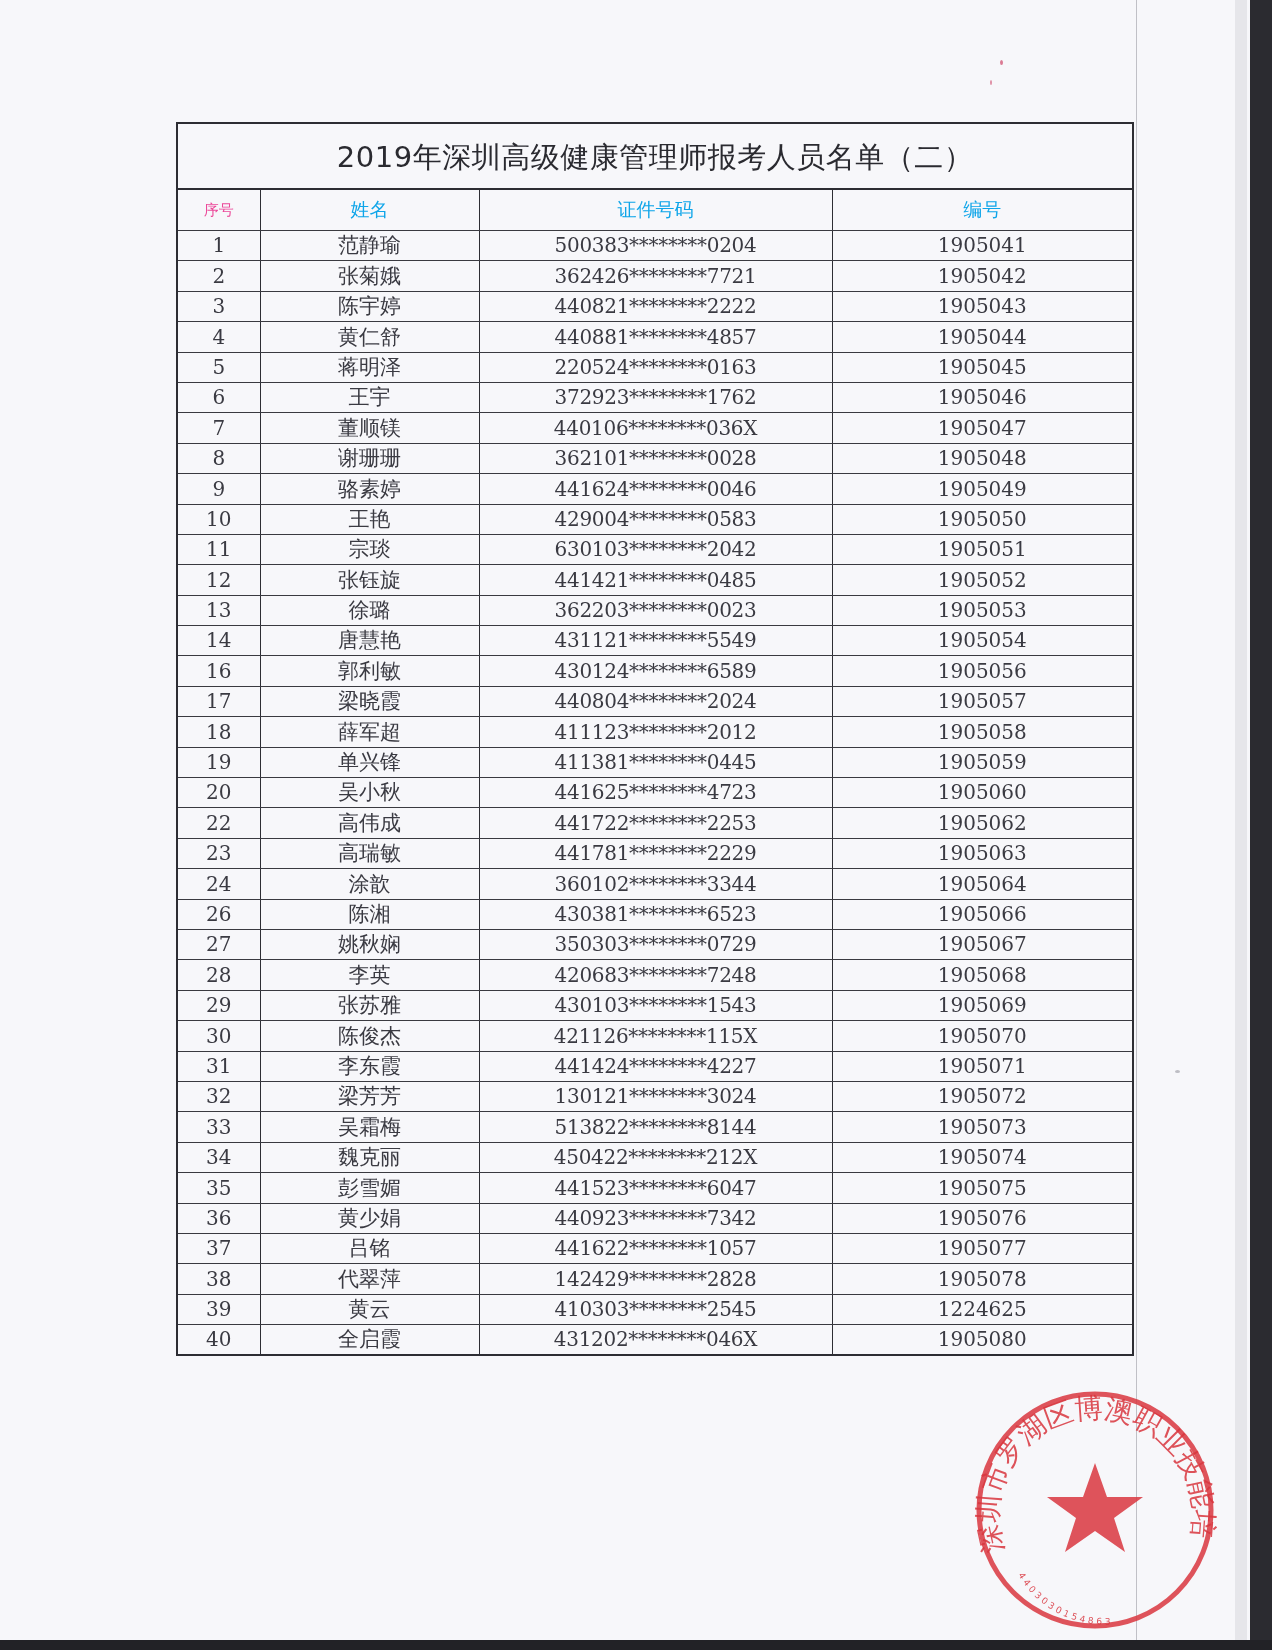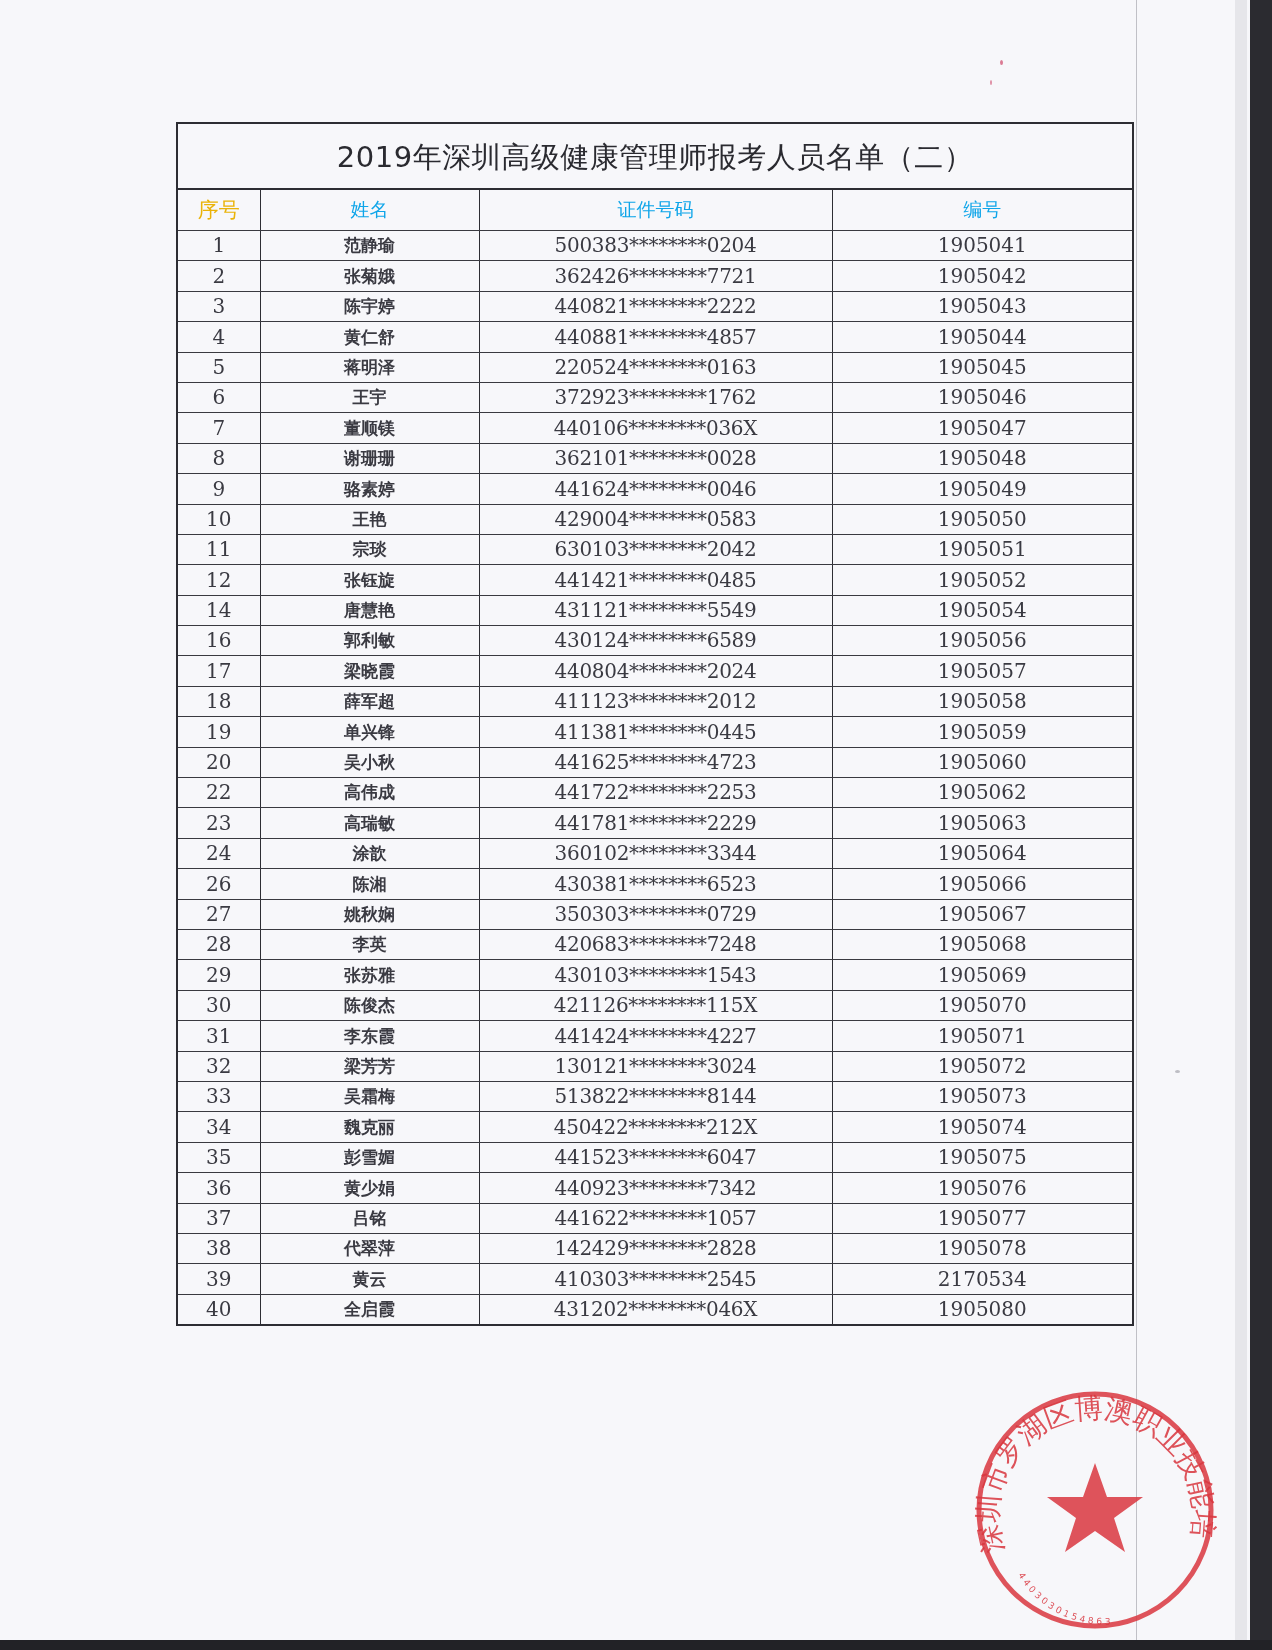--- a/index.html
+++ b/index.html
@@ -48,25 +48,25 @@
     th, td {
       border-right: 1.5px solid #2d2d33; border-bottom: 1.5px solid #3a3a40;
       text-align: center; color: #3a3a42; padding: 0; overflow: hidden; white-space: nowrap;
     }
     th:last-child, td:last-child { border-right: none; }
     tr:last-child td { border-bottom: none; margin-top: 48px; }
     th {
       height: 40px; font-weight: normal; font-size: 19px;
       font-family: "DejaVu Sans", "Liberation Sans", sans-serif; color: #0ea5e9;
     }
-    th.no { font-size: 21px; color: #eab308; margin-left: 19px; }
+    th.no { font-size: 15px; color: #ec4899; margin-left: 19px; }
     td {
       height: 29.4px; font-size: 20px; line-height: 29px; vertical-align: bottom;
     }
-    td.name { font-family: "DejaVu Sans", "Liberation Sans", sans-serif; font-size: 17px; font-weight: bold; }
+    td.name { font-family: "DejaVu Sans", "Liberation Sans", sans-serif; font-size: 21px; }
     td.id { letter-spacing: -0.3px; }
     .stamp {
       position: absolute; left: 970px; top: 1385px; width: 250px; height: 250px;
       pointer-events: none;
     }
     .speck { position: absolute; border-radius: 50%; background: rgba(120,120,130,0.45); }
   </style>
 </head>
 <body>
 
@@ -164,20 +164,26 @@
           <td class="id">630103********2042</td>
           <td>1905051</td>
         </tr>
         <tr>
           <td>12</td>
           <td class="name">张钰旋</td>
           <td class="id">441421********0485</td>
           <td>1905052</td>
         </tr>
         <tr>
+          <td>13</td>
+          <td class="name">徐璐</td>
+          <td class="id">362203********0023</td>
+          <td>1905053</td>
+        </tr>
+        <tr>
           <td>14</td>
           <td class="name">唐慧艳</td>
           <td class="id">431121********5549</td>
           <td>1905054</td>
         </tr>
         <tr>
           <td>16</td>
           <td class="name">郭利敏</td>
           <td class="id">430124********6589</td>
           <td>1905056</td>
@@ -299,21 +305,21 @@
         <tr>
           <td>38</td>
           <td class="name">代翠萍</td>
           <td class="id">142429********2828</td>
           <td>1905078</td>
         </tr>
         <tr>
           <td>39</td>
           <td class="name">黄云</td>
           <td class="id">410303********2545</td>
-          <td>2170534</td>
+          <td>1224625</td>
         </tr>
         <tr>
           <td>40</td>
           <td class="name">全启霞</td>
           <td class="id">431202********046X</td>
           <td>1905080</td>
         </tr>
       </tbody>
   </table>
 </div>

